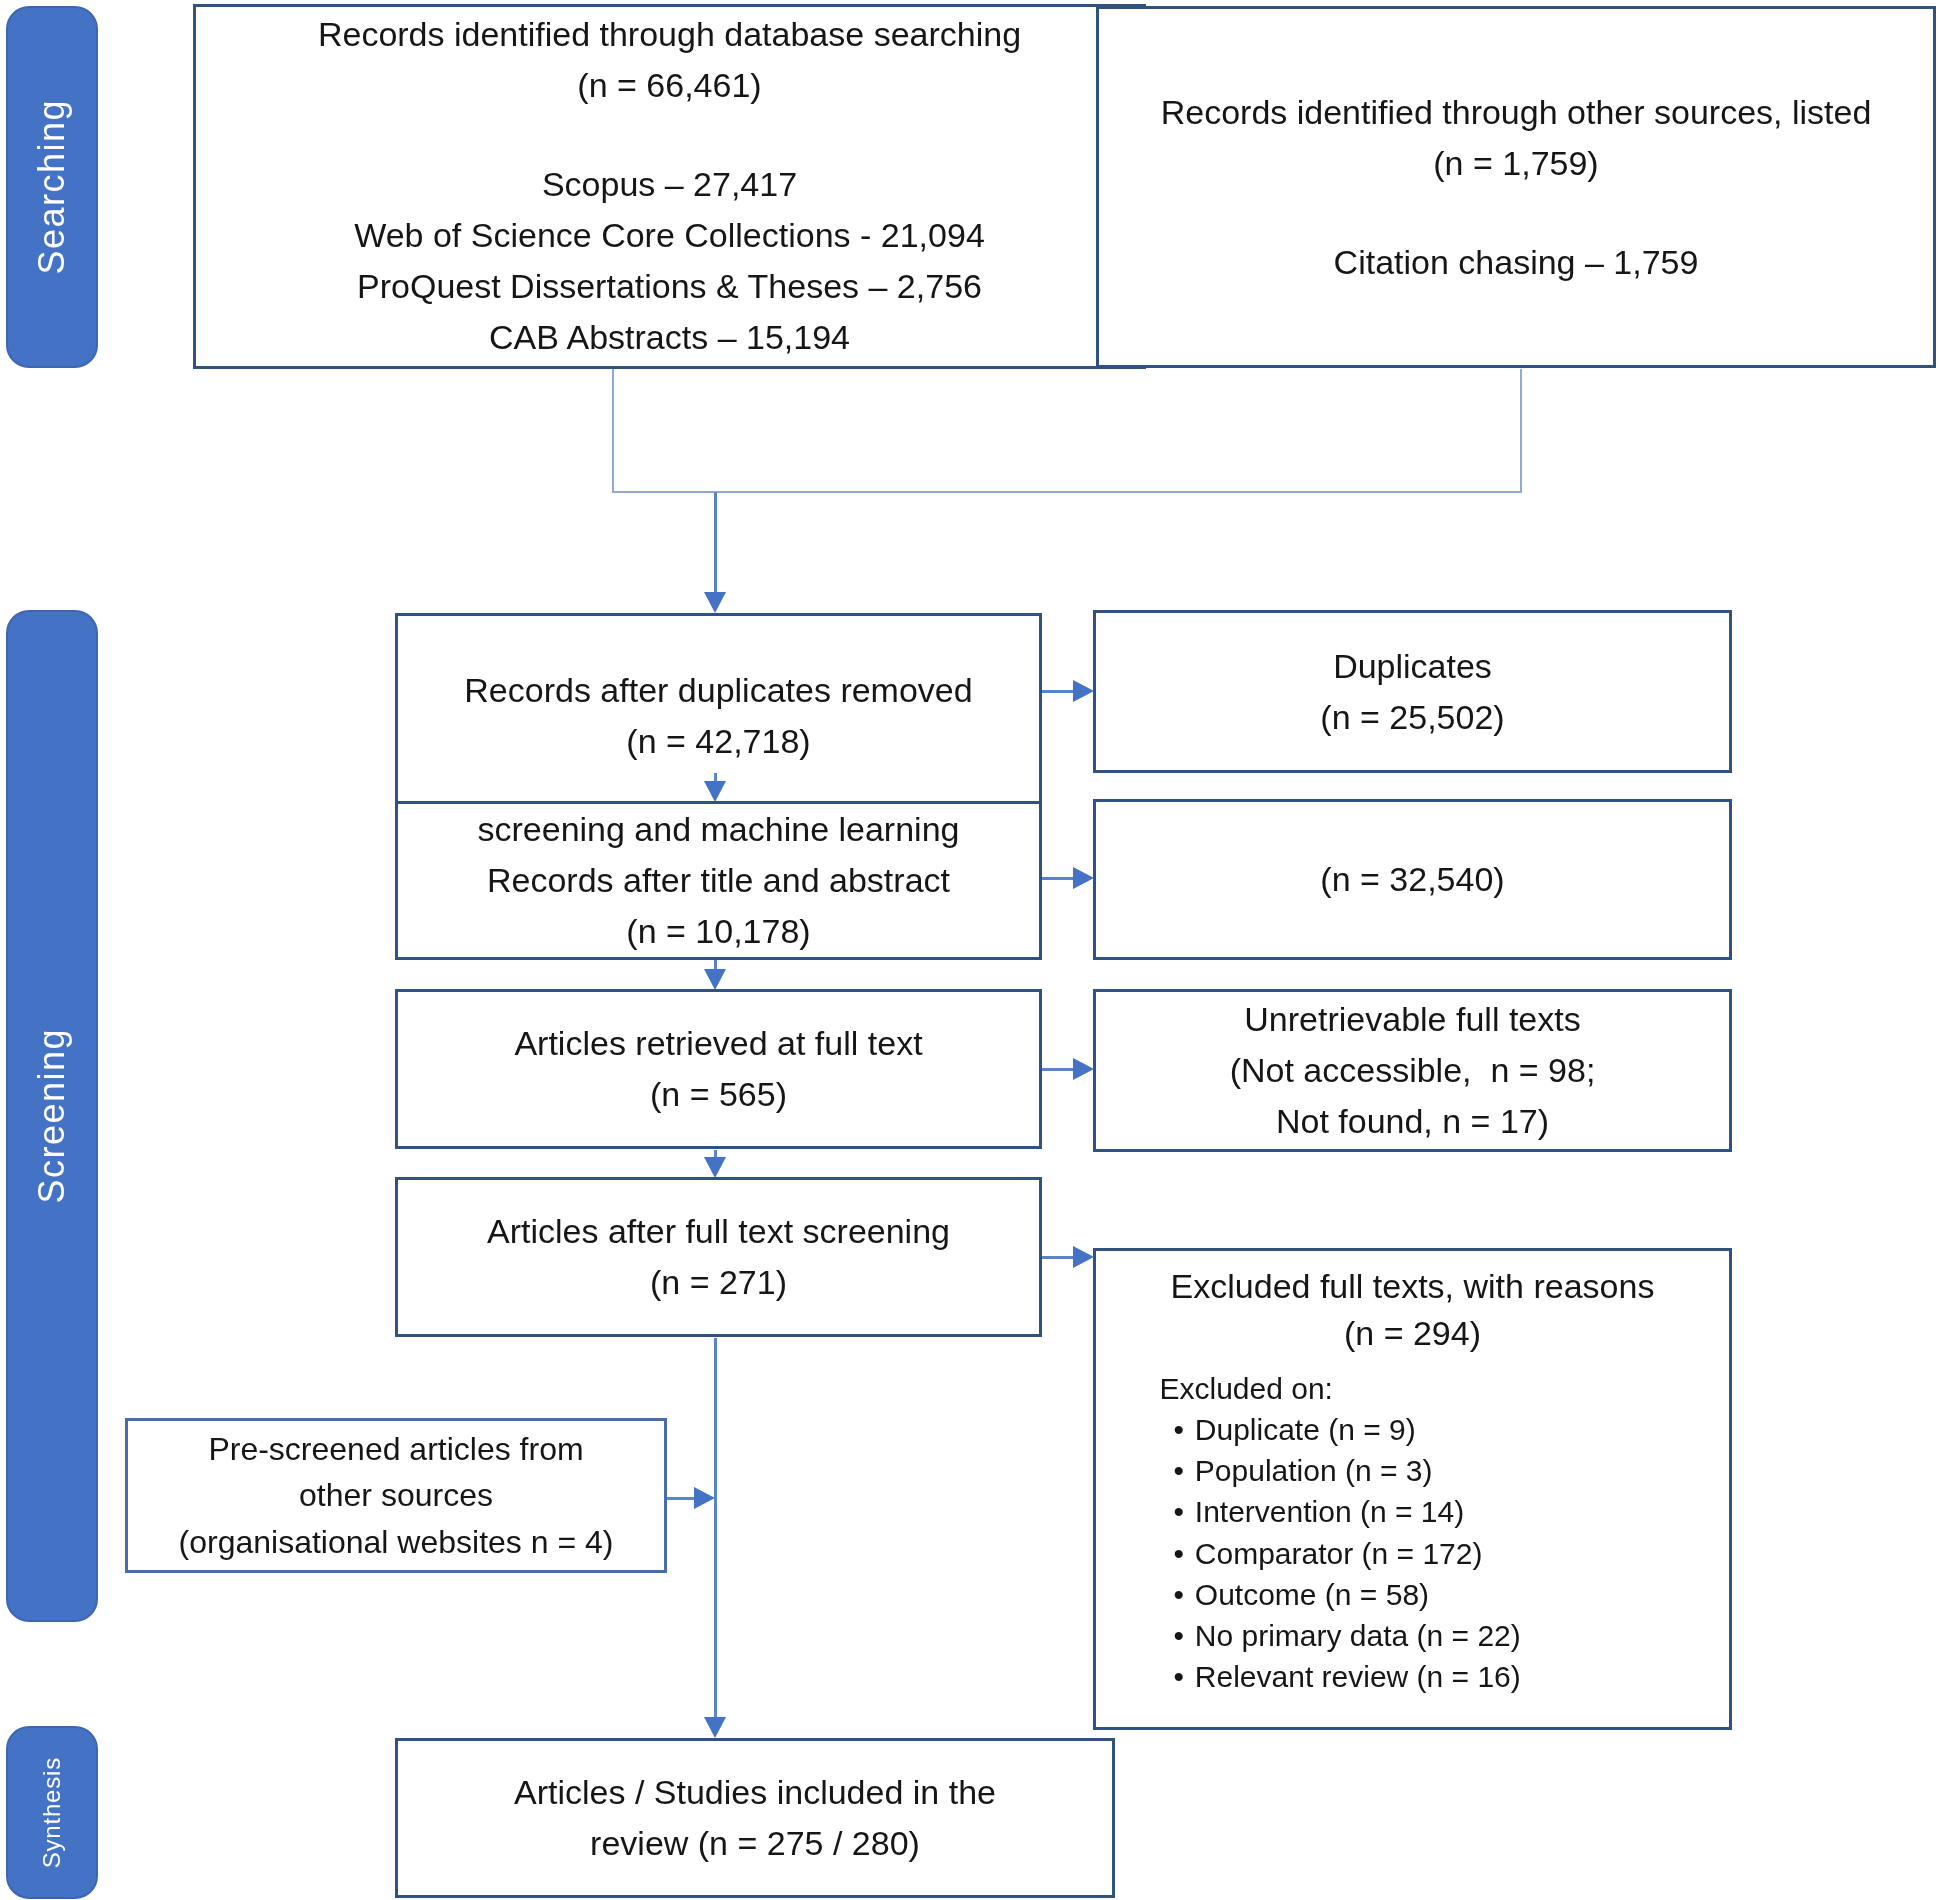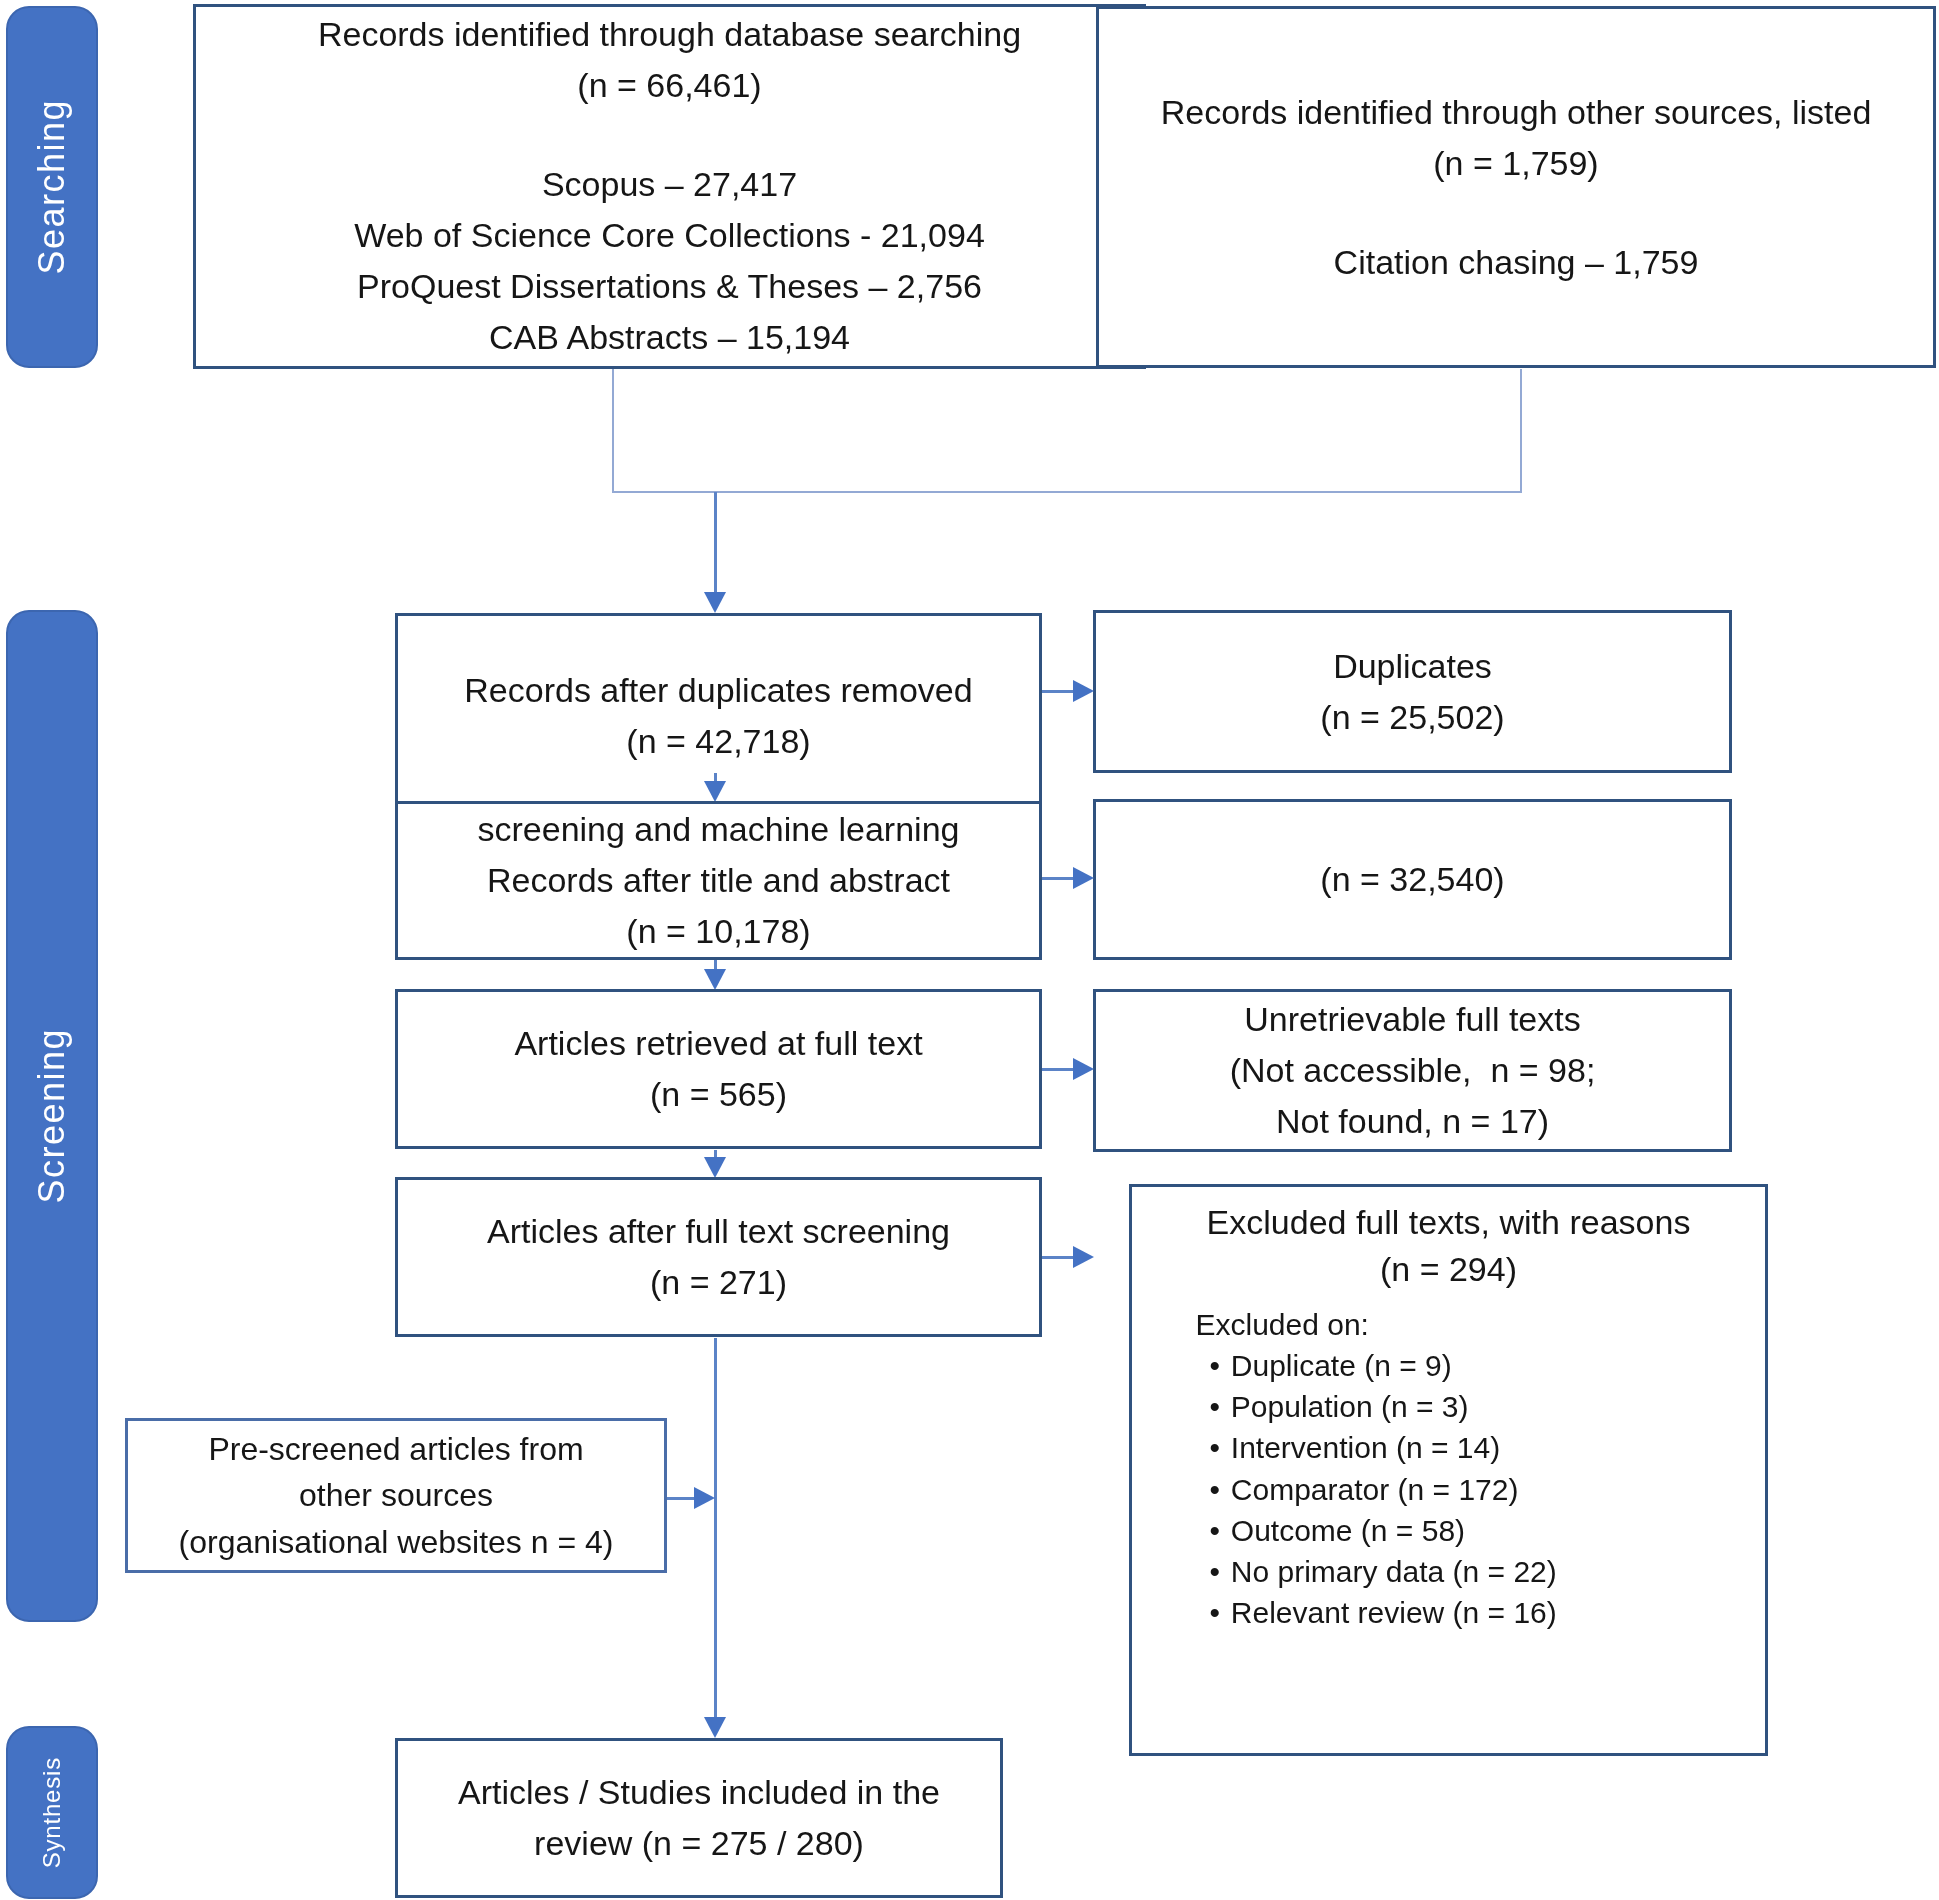--- a/index.html
+++ b/index.html
@@ -149,21 +149,21 @@
   <div class="head-right" style="left:1073px;top:1058px;"></div>
 
   <div class="line shaft" style="left:714px;top:1150px;width:3.1px;height:8.5px;"></div>
   <div class="head-down" style="left:704px;top:1157px;"></div>
 
   <div class="box" style="left:395px;top:1177px;width:647px;height:160px;">
     <div class="ln">Articles after full text screening</div>
     <div class="ln">(n = 271)</div>
   </div>
 
-  <div class="box reasons" style="left:1093px;top:1184px;width:639px;height:572px;margin-left:36px;">
+  <div class="box reasons" style="left:1093px;top:1248px;width:639px;height:482px;">
     <div class="head ln">Excluded full texts, with reasons</div>
     <div class="head ln">(n = 294)</div>
     <div class="sub ln">Excluded on:</div>
     <div class="bullets">
       <div class="brow">
           <span class="dot">•</span>
           <span class="ln">Duplicate (n = 9)</span>
         </div>
       <div class="brow">
           <span class="dot">•</span>
@@ -199,19 +199,19 @@
   <div class="head-down" style="left:704px;top:1717px;"></div>
 
   <div class="box light" style="left:125px;top:1418px;width:542px;height:155px;font-size:32px;line-height:1.45;">
     <div class="ln">Pre-screened articles from</div>
     <div class="ln">other sources</div>
     <div class="ln">(organisational websites n = 4)</div>
   </div>
   <div class="line shaft" style="left:667px;top:1497px;width:29px;height:3.1px;"></div>
   <div class="head-right" style="left:694px;top:1487px;"></div>
 
-  <div class="box" style="left:395px;top:1738px;width:608px;height:160px;">
+  <div class="box" style="left:395px;top:1738px;width:720px;height:160px;">
     <div class="ln">Articles / Studies included in the</div>
     <div class="ln">review (n = 275 / 280)</div>
   </div>
 
 </div>
 
 
 </body></html>

